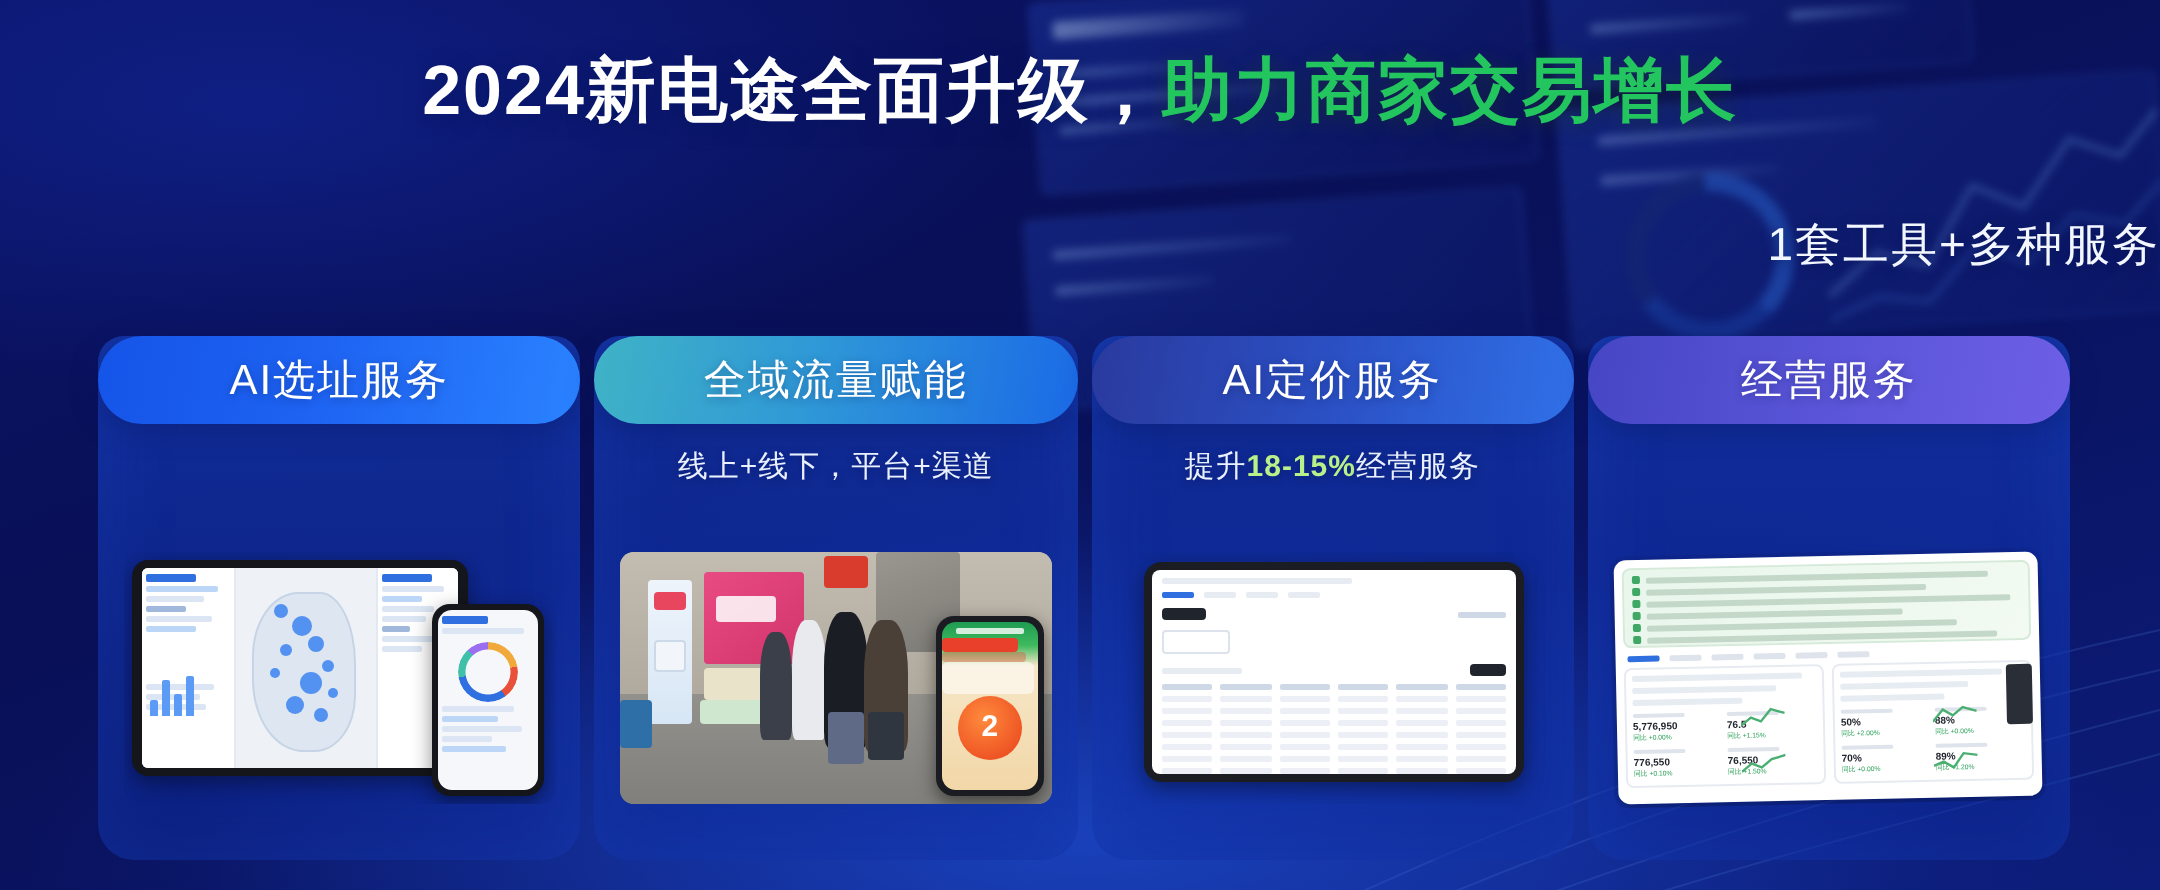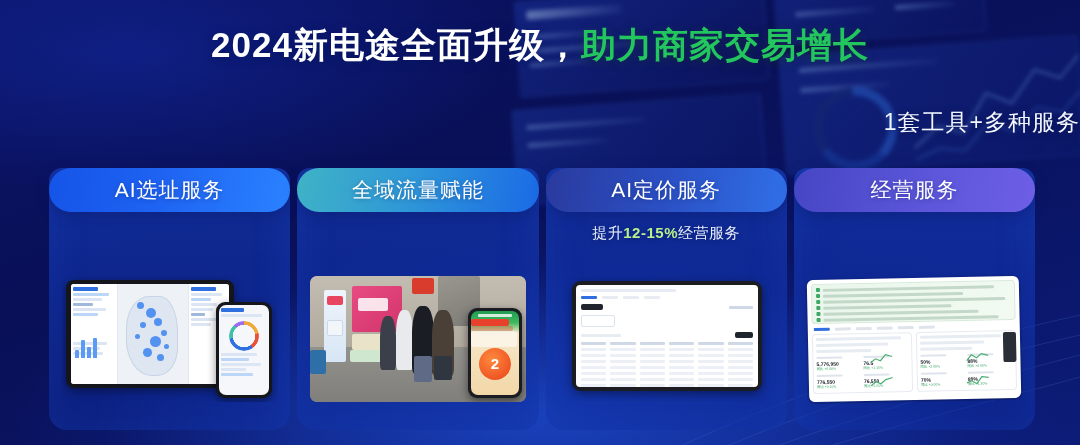--- a/index.html
+++ b/index.html
@@ -324,20 +324,23 @@
           <div class="minibar" style="width:88%"></div>
           <div class="minibar" style="width:55%"></div>
           <div class="minibar blue" style="width:70%"></div>
         </div>
       </div>
     </div>
   </div>
 
   <div class="card c2">
     <div class="pill">全域流量赋能</div>
+    <div class="caption">
+      <span>线上+线下，平台+渠道</span>
+    </div>
     <div class="shot">
       <div class="photo">
         <div class="wall"></div>
         <div class="ground"></div>
 
         <div class="banner" style="left:14px; top:14px; width:22px; height:72px; background:linear-gradient(180deg,#eef4fb,#d7e6f5);"></div>
         <div class="banner" style="left:17px; top:20px; width:16px; height:9px;  background:#e8455f;"></div>
         <div class="banner" style="left:17px; top:44px; width:16px; height:16px; background:#f2f6fb; border:1px solid #cbd9e8;"></div>
         <div class="banner" style="left:42px; top:10px; width:50px; height:46px; background:linear-gradient(140deg,#e84a82,#d2356a);"></div>
         <div class="banner" style="left:48px; top:22px; width:30px; height:13px; background:rgba(255,255,255,.85);"></div>
@@ -363,21 +366,21 @@
           <div class="promo-circle">2</div>
           <div class="banner" style="left:4px; bottom:8px; width:46px; height:16px; background:rgba(255,255,255,.55); border-radius:3px;"></div>
         </div>
       </div>
     </div>
   </div>
 
   <div class="card c3">
     <div class="pill">AI定价服务</div>
     <div class="caption">
-      <span>提升</span><span class="hl">12-15%</span><span>经营服务</span>
+      <span>提升</span><span class="hl">18-15%</span><span>经营服务</span>
     </div>
     <div class="shot">
       <div class="tab3">
         <div class="scr">
           <div class="r3" style="width:55%"></div>
           <div style="display:flex; gap:5px; margin:4px 0 5px;">
             <span class="r3" style="width:16px; background:#2f6fe0; margin:0;"></span>
             <span class="r3" style="width:16px; margin:0;"></span>
             <span class="r3" style="width:16px; margin:0;"></span>
             <span class="r3" style="width:16px; margin:0;"></span>

